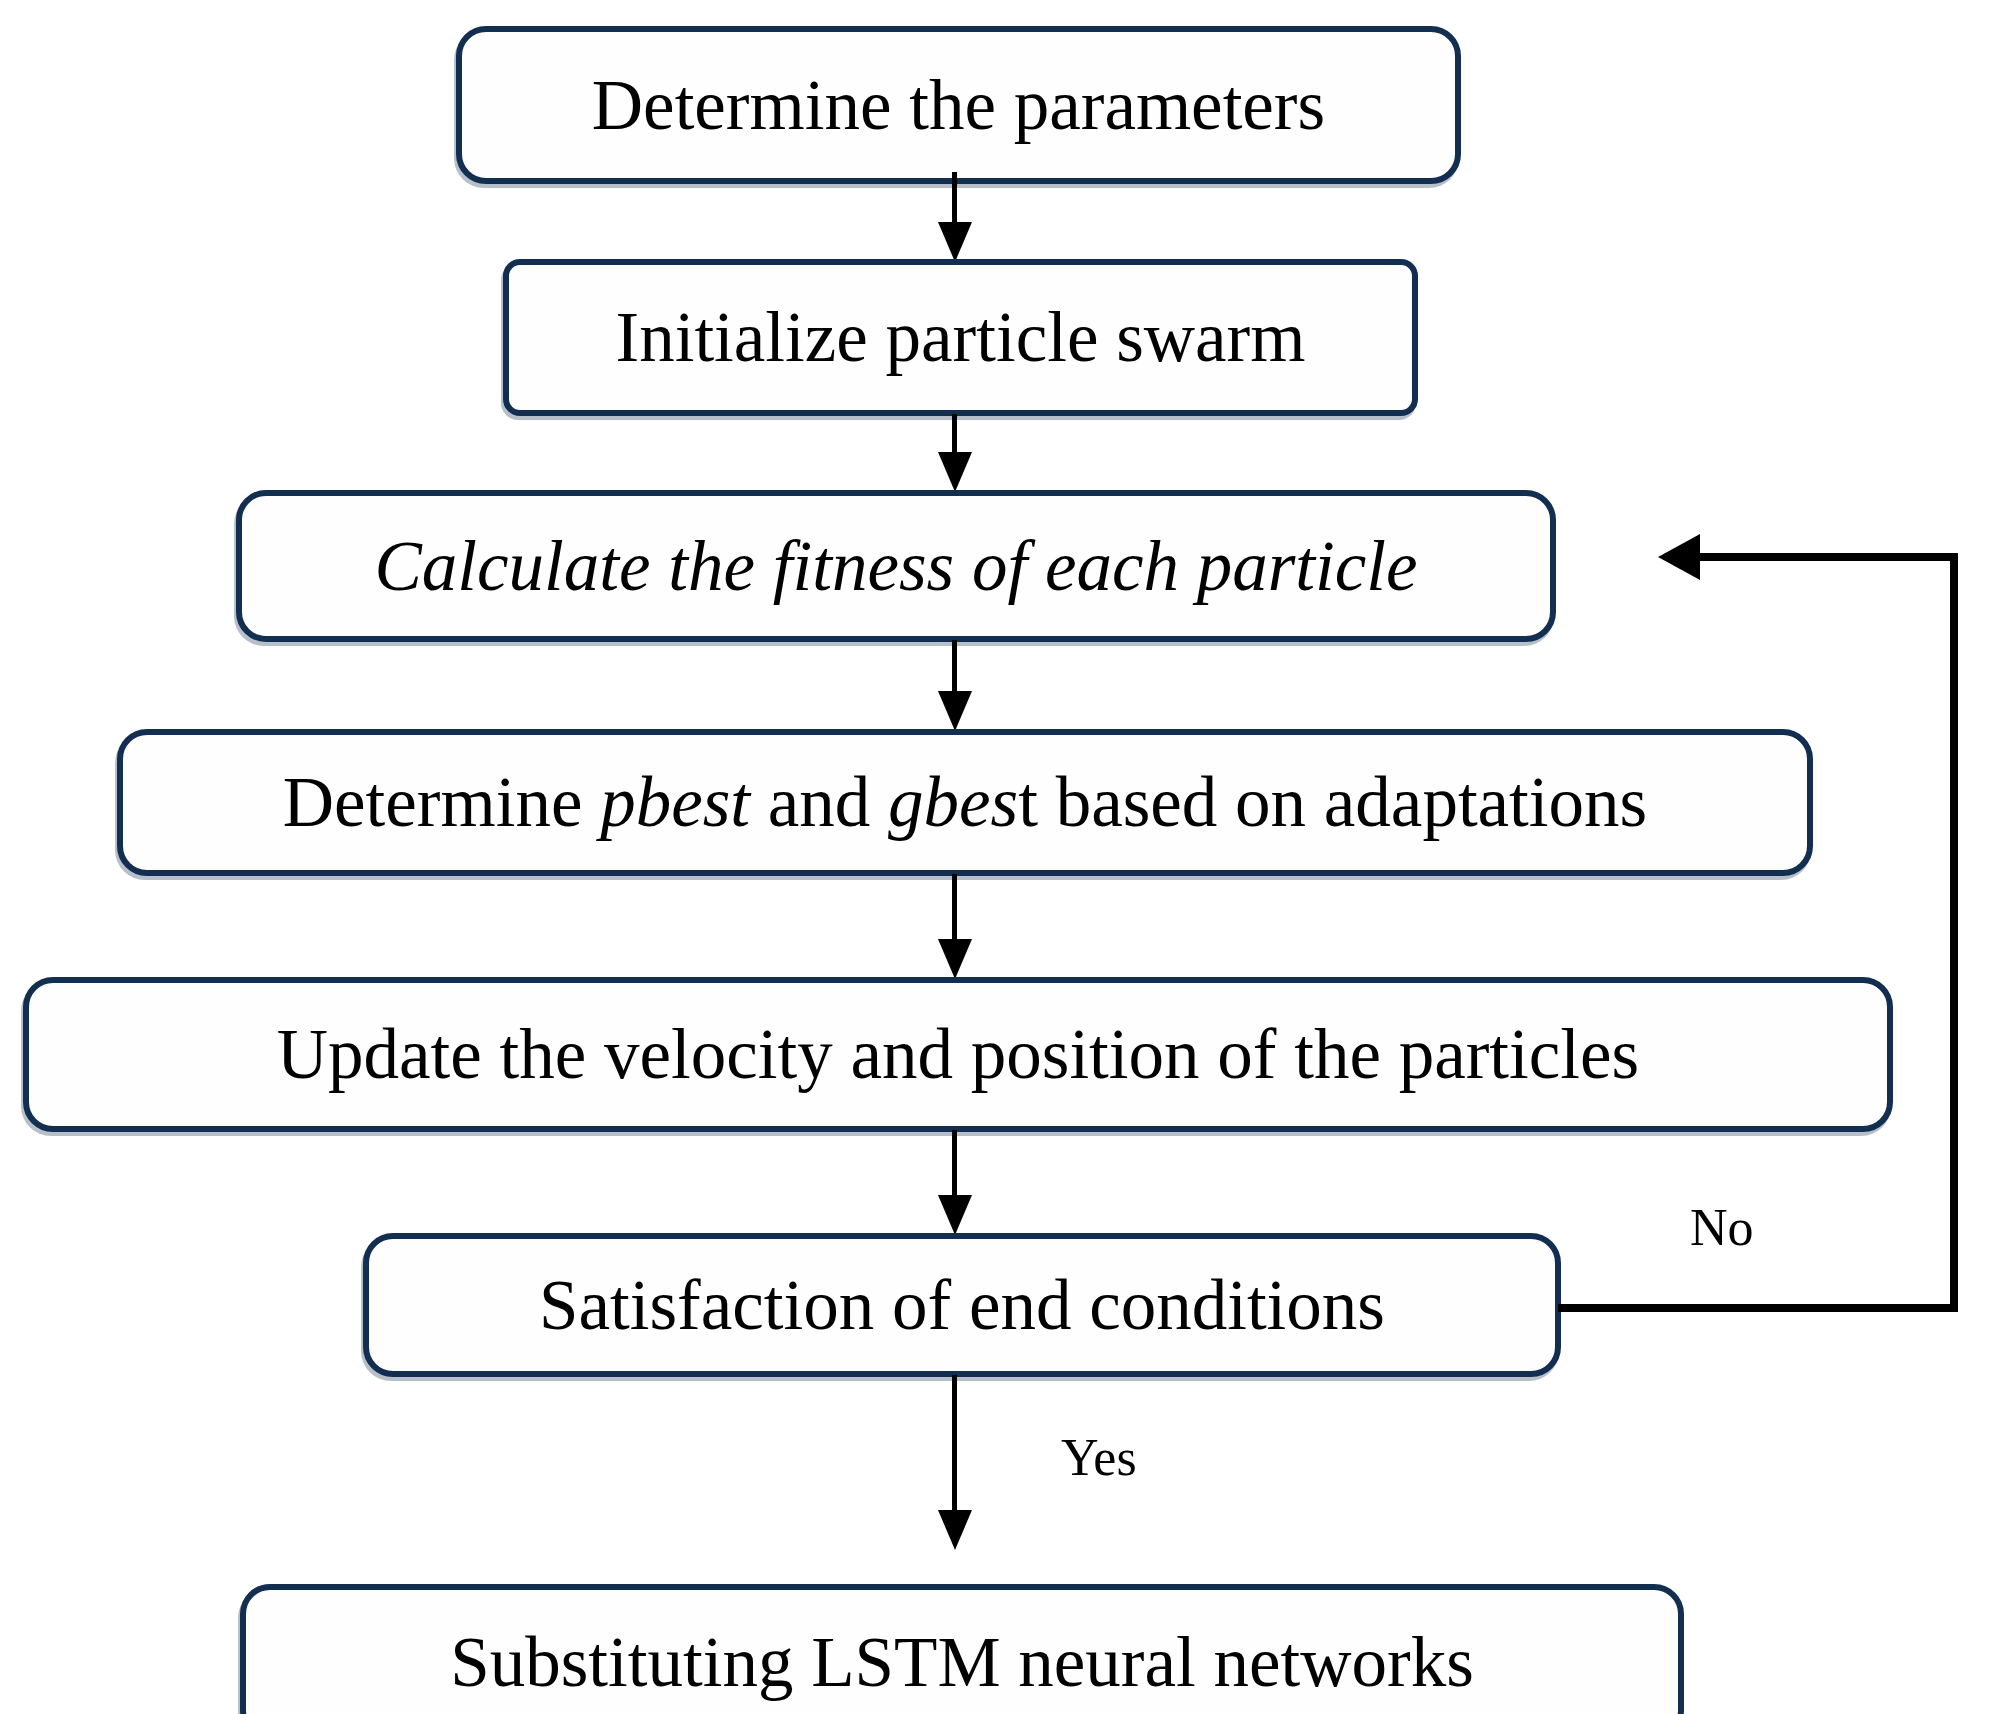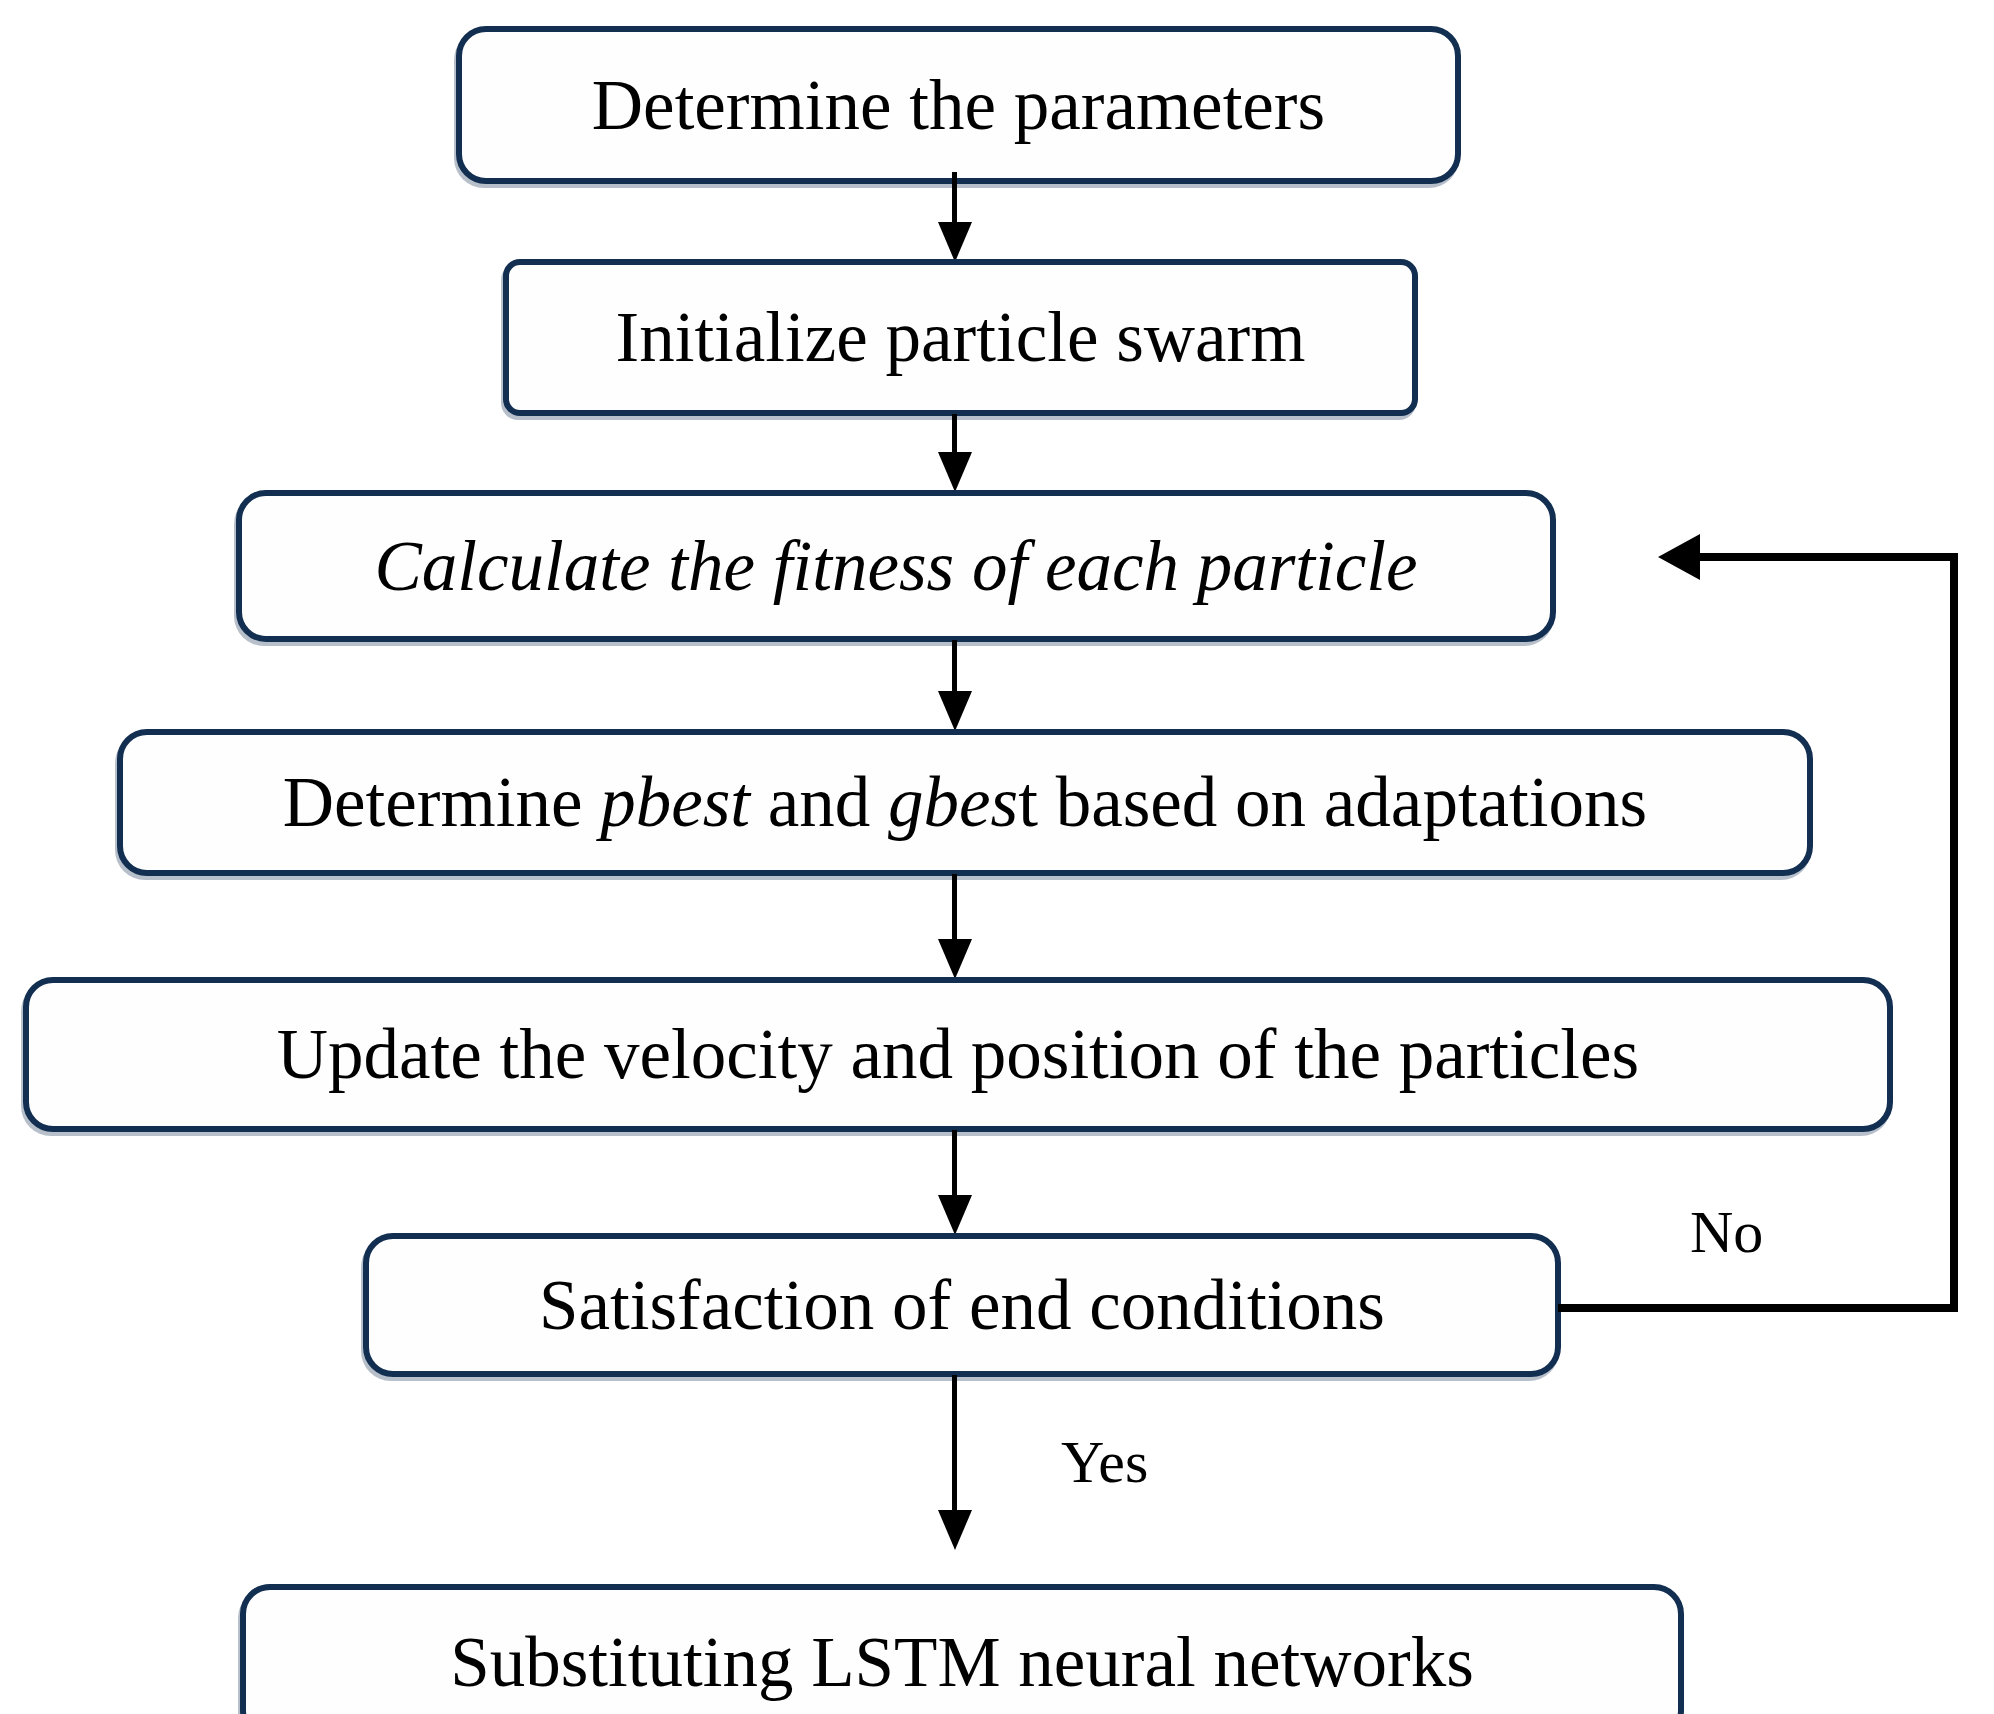--- a/index.html
+++ b/index.html
@@ -57,21 +57,21 @@
   }
   .head-left {
     position: absolute;
     width: 0; height: 0;
     border-top: 23px solid transparent;
     border-bottom: 23px solid transparent;
     border-right: 42px solid var(--connector);
   }
   .edge-label {
     position: absolute;
-    font-size: 60px;
+    font-size: 52px;
     color: var(--text);
   }
 </style>
 </head>
 <body>
 
 <div id="canvas">
 
   <div class="box" style="left:456px; top:14px; width:1005px; height:158px;margin-top:12px;">
     <span>Determine the parameters</span>

